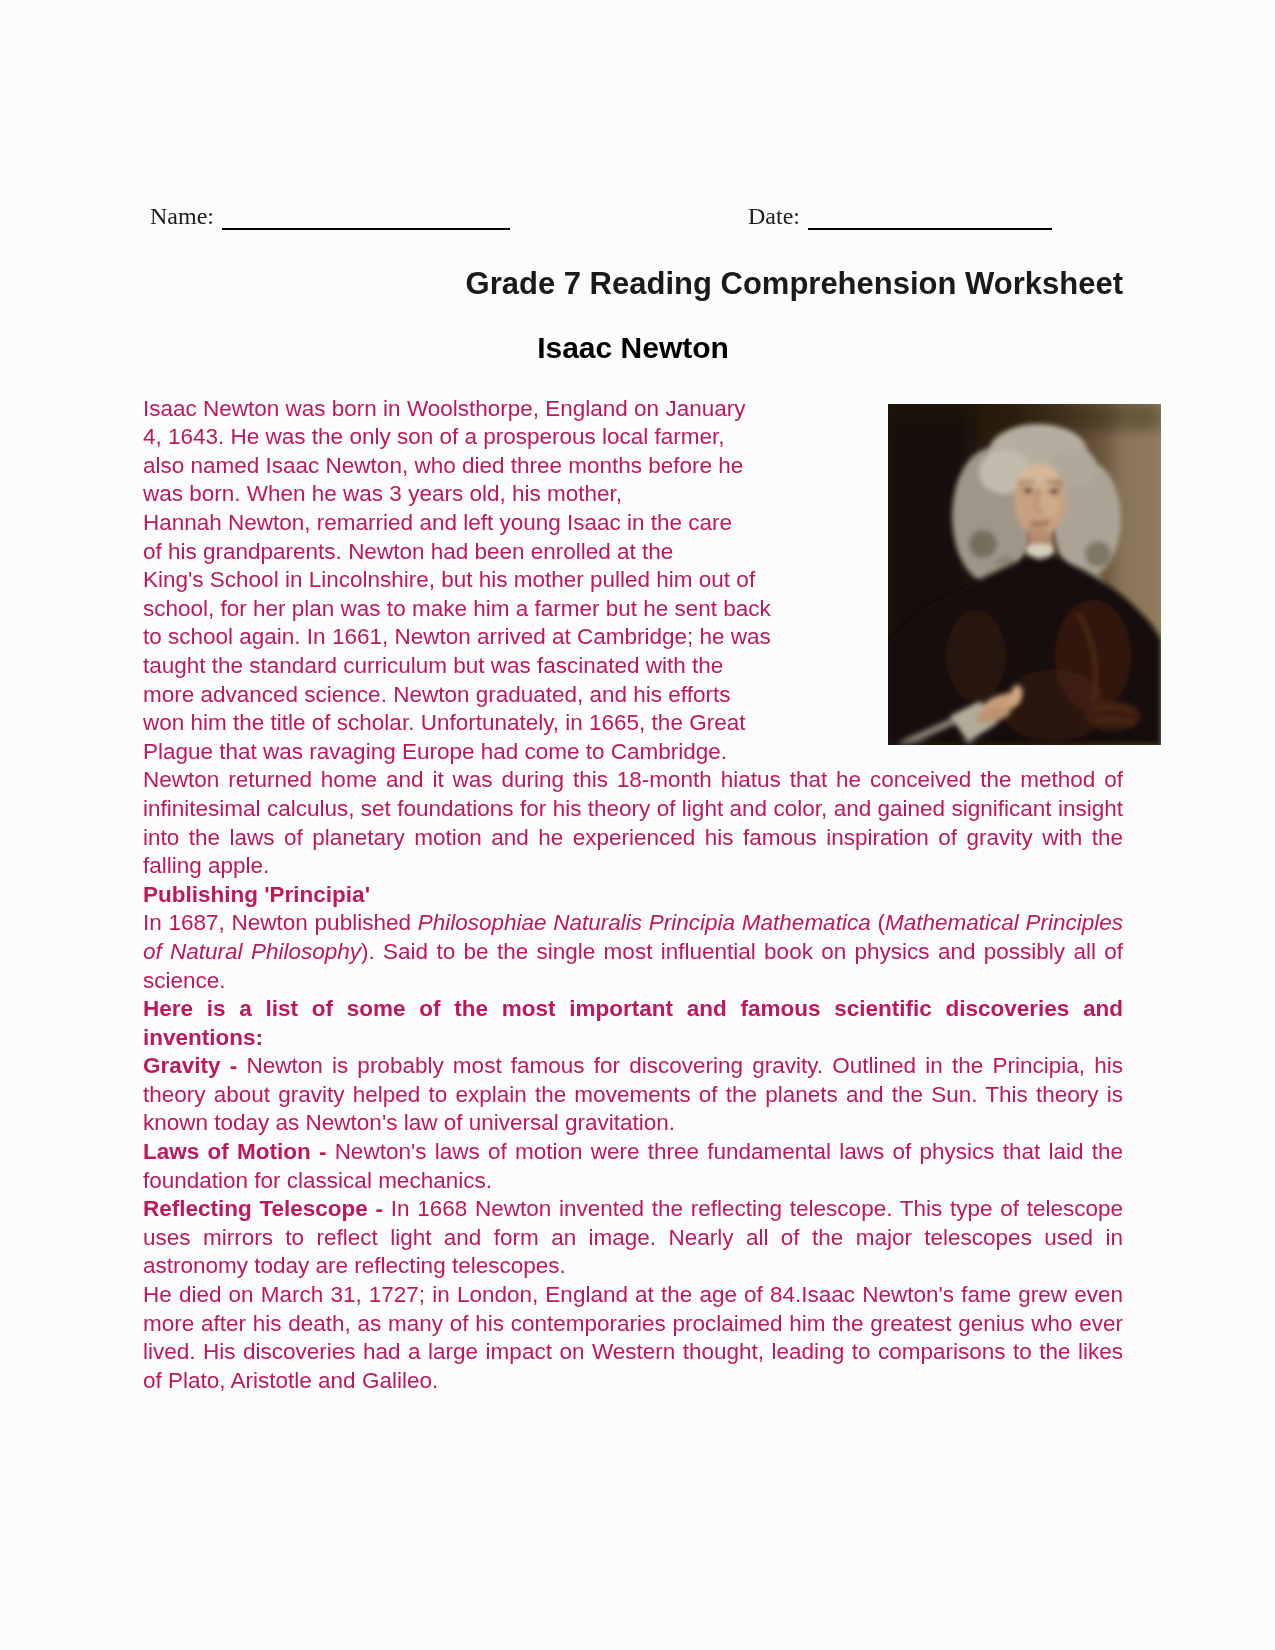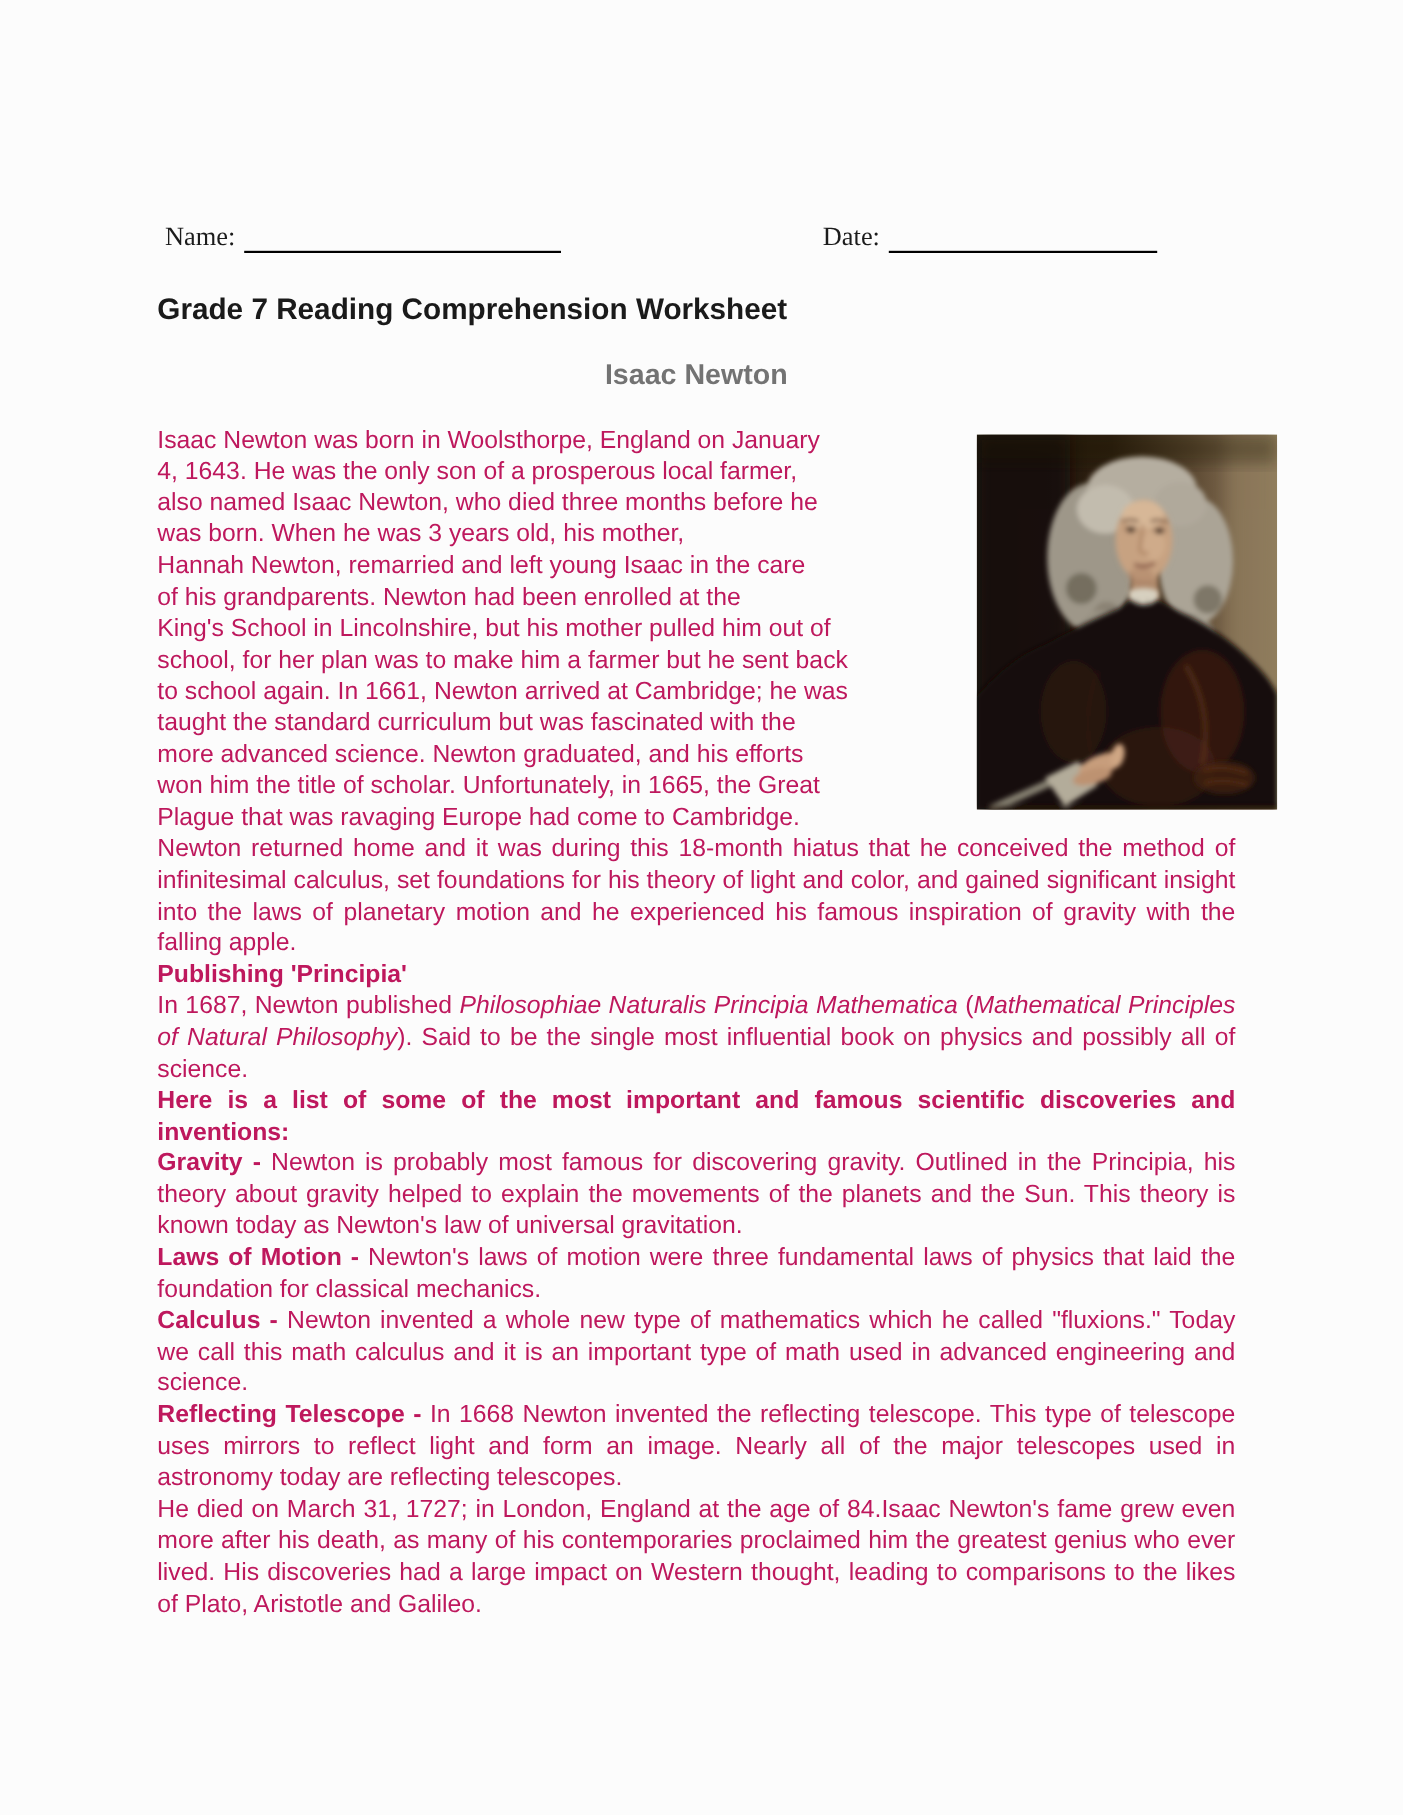--- a/index.html
+++ b/index.html
@@ -34,33 +34,33 @@
     margin-left: 8px;
   }
   .name-field { margin-left: 7px; }
   .name-field .blank-line { width: 288px; }
   .date-field { margin-left: 238px; }
   .date-field .blank-line { width: 244px; }
 
   
   .title {
     margin: 36px 0 0 0;
-    text-align: left;
-    font-size: 27px;
+    text-align: right;
+    font-size: 31px;
     font-weight: bold;
     color: #1a1a1a;
     letter-spacing: 0px;
     line-height: 1.15;
   }
   .subtitle {
     margin: 29px 0 0 0;
     text-align: center;
-    font-size: 26px;
+    font-size: 30px;
     font-weight: bold;
-    color: #737373;
+    color: #000000;
     line-height: 1.1;
   }
 
   
   .article {
     margin-top: 31px;
     font-size: 22.5px;
     line-height: 28.6px;
     color: #be185d;
   }
@@ -192,18 +192,17 @@
 taught the standard curriculum but was fascinated with the
 more advanced science. Newton graduated, and his efforts
 won him the title of scholar. Unfortunately, in 1665, the Great
 Plague that was ravaging Europe had come to Cambridge.</span></p>
       <p class="para"><span class="seg-normal">Newton returned home and it was during this 18-month hiatus that he conceived the method of infinitesimal calculus, set foundations for his theory of light and color, and gained significant insight into the laws of planetary motion and he experienced his famous inspiration of gravity with the falling apple.</span></p>
       <p class="para"><span class="seg-bold">Publishing 'Principia'</span></p>
       <p class="para"><span class="seg-normal">In 1687, Newton published </span><span class="seg-italic">Philosophiae Naturalis Principia Mathematica</span><span class="seg-normal"> (</span><span class="seg-italic">Mathematical Principles of Natural Philosophy</span><span class="seg-normal">). Said to be the single most influential book on physics and possibly all of science.</span></p>
       <p class="para"><span class="seg-bold">Here is a list of some of the most important and famous scientific discoveries and inventions:</span></p>
       <p class="para"><span class="seg-bold">Gravity - </span><span class="seg-normal">Newton is probably most famous for discovering gravity. Outlined in the Principia, his theory about gravity helped to explain the movements of the planets and the Sun. This theory is known today as Newton's law of universal gravitation.</span></p>
       <p class="para"><span class="seg-bold">Laws of Motion - </span><span class="seg-normal">Newton's laws of motion were three fundamental laws of physics that laid the foundation for classical mechanics.</span></p>
-      <p class="para"><span class="seg-bold">Calculus - </span><span class="seg-normal">Newton invented a whole new type of mathematics which he called "fluxions." Today we call this math calculus and it is an important type of math used in advanced engineering and science.</span></p>
       <p class="para"><span class="seg-bold">Reflecting Telescope - </span><span class="seg-normal">In 1668 Newton invented the reflecting telescope. This type of telescope uses mirrors to reflect light and form an image. Nearly all of the major telescopes used in astronomy today are reflecting telescopes.</span></p>
       <p class="para"><span class="seg-normal">He died on March 31, 1727; in London, England at the age of 84.Isaac Newton's fame grew even more after his death, as many of his contemporaries proclaimed him the greatest genius who ever lived. His discoveries had a large impact on Western thought, leading to comparisons to the likes of Plato, Aristotle and Galileo.</span></p>
     </div>
 
 </div>
 
 </body></html>

